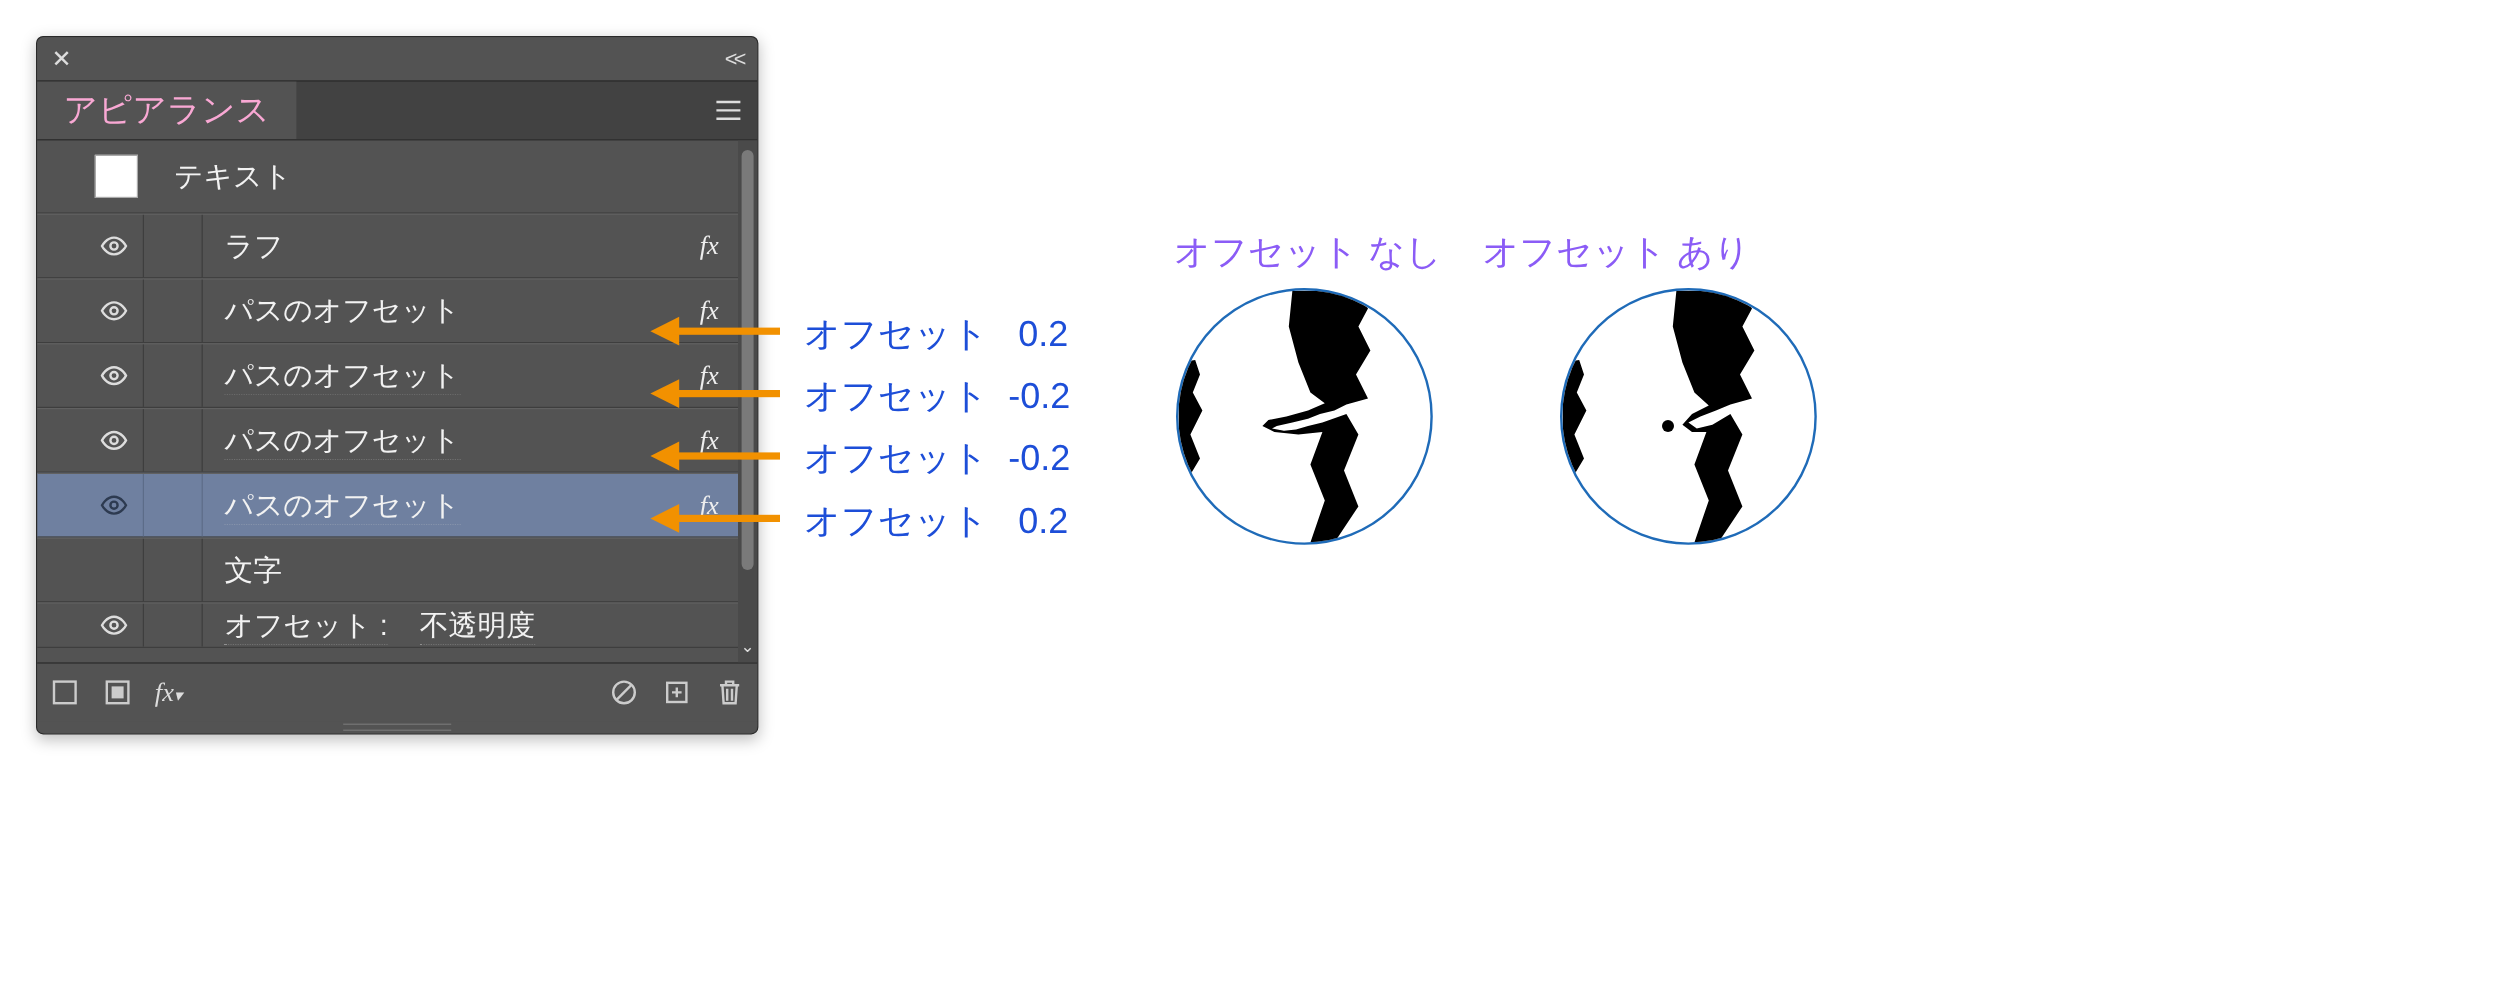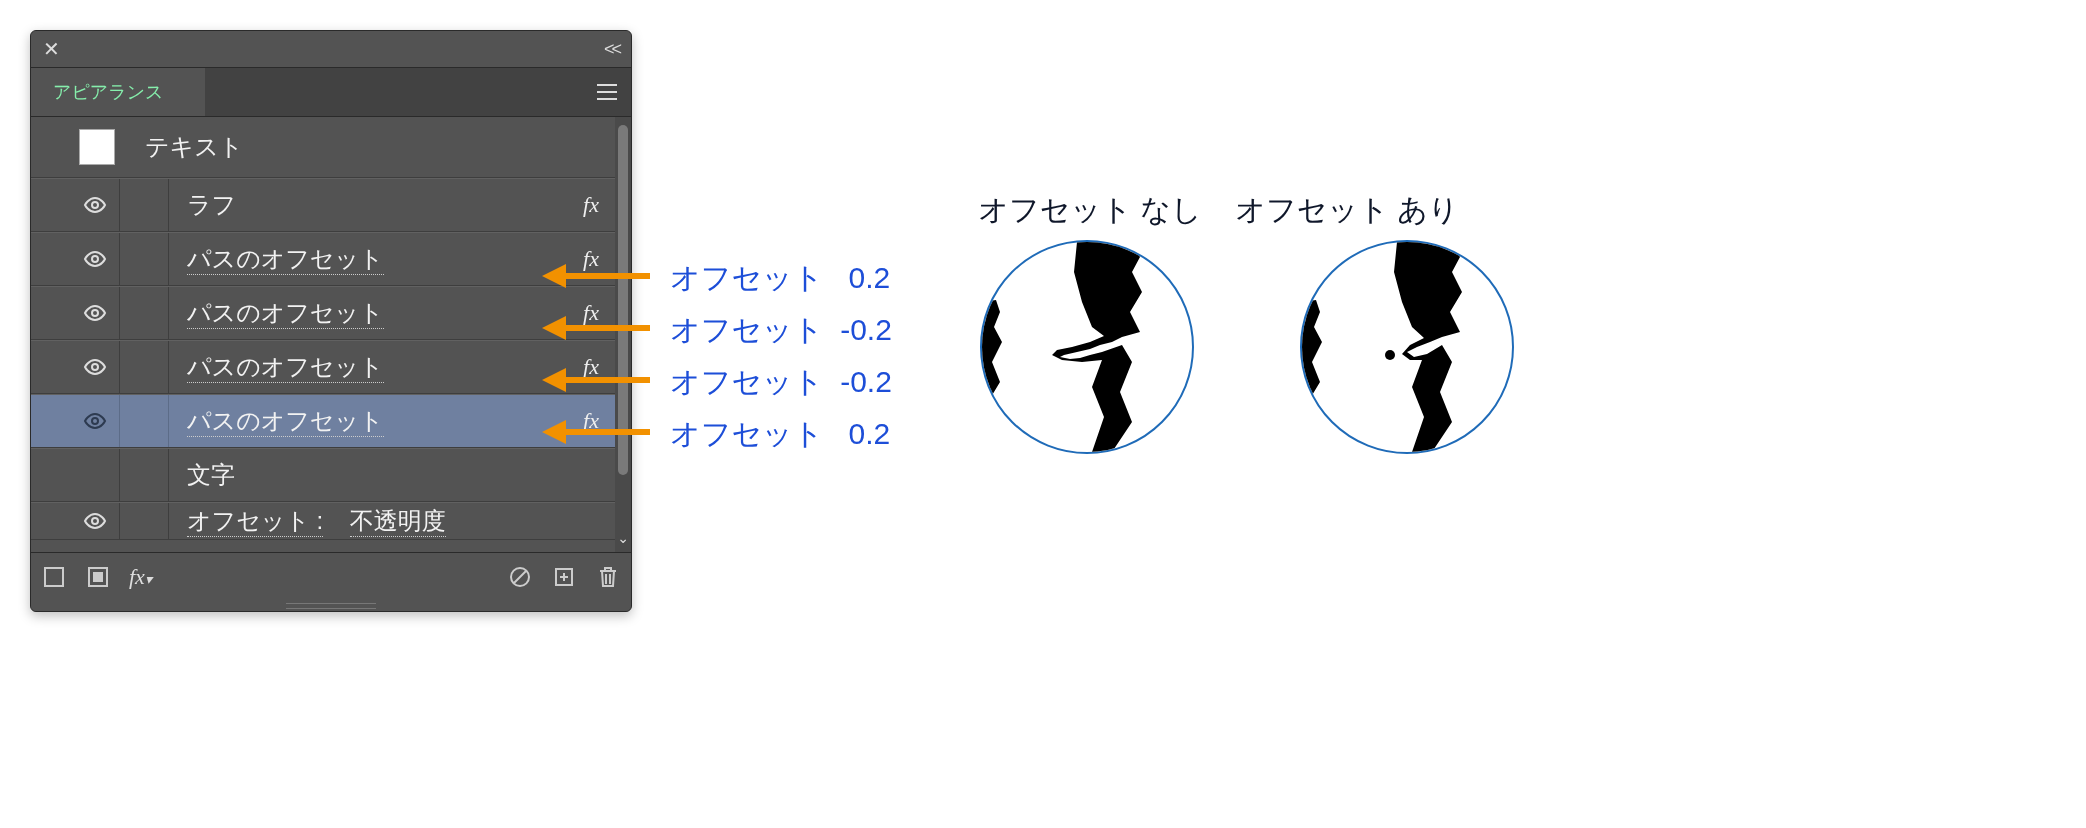--- a/index.html
+++ b/index.html
@@ -17,22 +17,22 @@
     display:flex;align-items:center;justify-content:space-between;
     padding:0 12px;font-size:18px;color:#ddd;
   }
   .titlebar .x{font-size:20px;cursor:pointer;}
   .titlebar .coll{font-size:18px;letter-spacing:-3px;cursor:pointer;}
   .tabbar{
     height:48px;display:flex;align-items:stretch;background:#424242;
     border-top:1px solid #2a2a2a;
   }
   .tab{
-    background:#535353;color:#86efac;display:flex;align-items:center;
-    padding:0 22px;font-size:18px;min-width:130px;
+    background:#535353;color:#f9a8d4;display:flex;align-items:center;
+    padding:0 22px;font-size:28px;min-width:130px;
   }
   .tabbar .spacer{flex:1;}
   .menu-btn{
     width:48px;display:flex;align-items:center;justify-content:center;cursor:pointer;
   }
   .menu-btn svg{stroke:#ddd;}
 
   .list-wrap{
     flex:1;background:#535353;display:flex;overflow:hidden;
     border-top:1px solid #2a2a2a;
@@ -106,21 +106,21 @@
     border-right:24px solid #f29100;
   }
   .anno{
     position:absolute;color:#1d4ed8;font-size:30px;white-space:pre;
     font-family:"Hiragino Kaku Gothic ProN","Yu Gothic",sans-serif;
     text-align:center;
   }
 
   
   .preview-title{
-    position:absolute;color:#0f172a;font-size:30px;text-align:center;
+    position:absolute;color:#8b5cf6;font-size:30px;text-align:center;
   }
   .circle{
     position:absolute;width:210px;height:210px;border:2px solid #1f6bb8;border-radius:50%;
     overflow:hidden;background:#fff;
   }
   .circle svg{position:absolute;inset:0;}
 </style>
 </head>
 <body>
 

